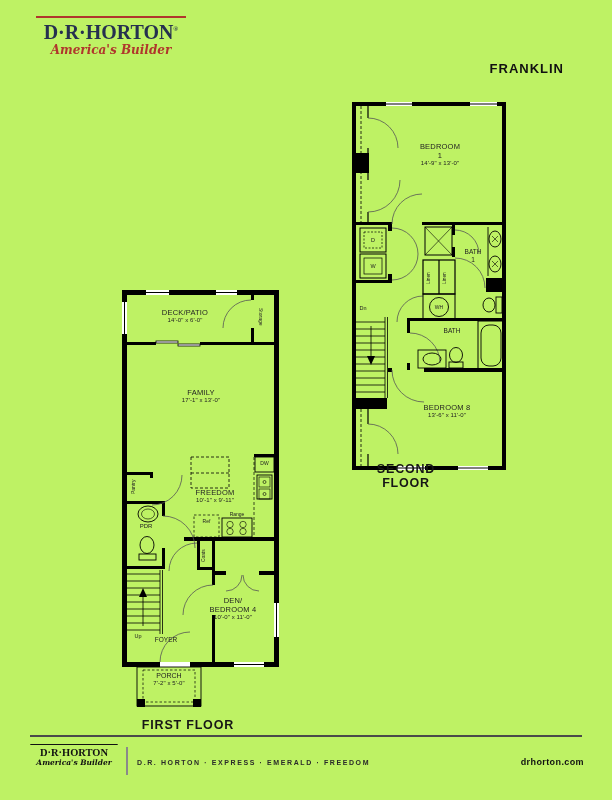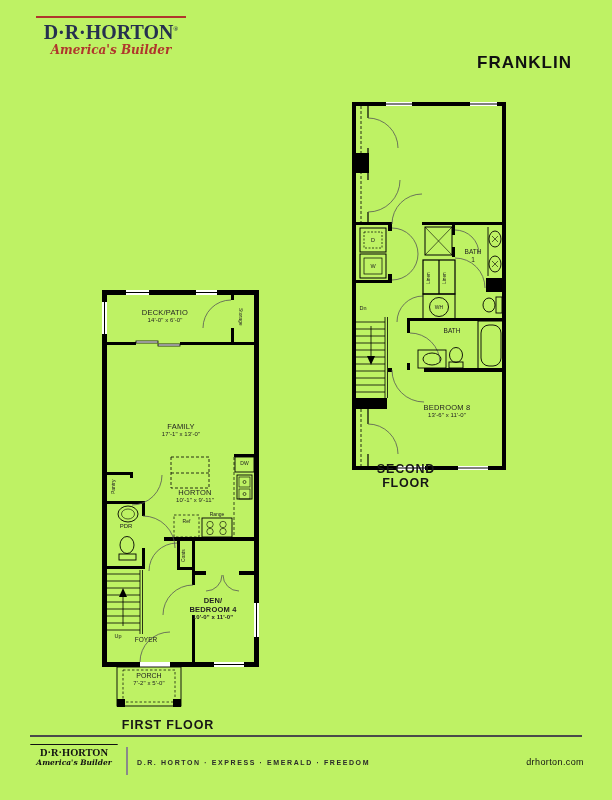--- a/index.html
+++ b/index.html
@@ -8,22 +8,22 @@
 
   
   #brand-logo{position:absolute;left:36px;top:16px;width:150px;text-align:center;}
   #logo-rule{height:2px;background:#b0362c;margin-bottom:3px;}
   #logo-name{font-family:"Liberation Serif",serif;font-weight:bold;font-size:21px;
              color:#25304f;letter-spacing:0px;transform:scaleX(.95);transform-origin:center;
              white-space:nowrap;line-height:1.05;}
   #logo-name .reg{font-size:7px;vertical-align:super;}
   #logo-tagline{font-family:"DejaVu Serif",serif;font-style:italic;font-weight:bold;
                 font-size:12px;color:#b0362c;margin-top:0px;}
-  #plan-title{position:absolute;right:40px;top:53px;font-size:17px;font-weight:bold;
-              letter-spacing:1px;color:#111;margin:0;}
+  #plan-title{position:absolute;right:40px;top:53px;font-size:13px;font-weight:bold;
+              letter-spacing:1px;color:#111;margin:8px;}
 
   
   .plan{position:absolute;}
   .plan svg{position:absolute;left:0;top:0;}
   .lbl{position:absolute;text-align:center;color:#222;line-height:1.2;white-space:nowrap;}
   .room-name{font-size:7.5px;letter-spacing:.2px;}
   .room-dims{font-size:6px;letter-spacing:.1px;}
   .tiny{font-size:5.5px;}
   .vert{writing-mode:vertical-rl;}
   .vert.flip{transform:rotate(180deg);}
@@ -34,21 +34,21 @@
   #footer-rule{position:absolute;left:30px;top:735px;width:552px;height:2px;background:#4a4a4a;}
   #footer-logo{position:absolute;left:28px;top:744px;width:92px;text-align:center;}
   #footer-logo-name{font-family:"Liberation Serif",serif;font-weight:bold;font-size:11px;
                     color:#111;border-top:1.5px solid #111;padding-top:1px;transform:scaleX(.95);
                     white-space:nowrap;}
   #footer-logo-tagline{font-family:"DejaVu Serif",serif;font-style:italic;font-weight:bold;
                        font-size:7.5px;color:#111;}
   #footer-brands{position:absolute;left:137px;top:759px;font-size:7px;font-weight:bold;
                  letter-spacing:1.6px;color:#2a2a2a;}
   #footer-divider{position:absolute;left:126px;top:747px;width:1.5px;height:28px;background:#8a8a8a;}
-  #footer-site{position:absolute;right:28px;top:757px;font-size:9px;font-weight:normal;color:#111;
+  #footer-site{position:absolute;right:28px;top:757px;font-size:9px;font-weight:bold;color:#111;
                letter-spacing:.4px;}
 </style>
 </head>
 <body>
 
 <div id="page">
 
   <div id="brand-logo">
     <div id="logo-rule"></div>
     <div id="logo-name"><span>D·R·HORTON</span><span class="reg">®</span></div>
@@ -173,39 +173,44 @@
         <line x1="4" y1="266" x2="33" y2="266"></line>
           <line x1="4" y1="273" x2="33" y2="273"></line>
         <line x1="4" y1="280" x2="33" y2="280"></line>
           <line x1="4" y1="287" x2="33" y2="287"></line>
         <line x1="4" y1="294" x2="33" y2="294"></line>
         <line x1="19" y1="228" x2="19" y2="260"></line>
         <polygon points="15,258 23,258 19,267" fill="#000" stroke="none"></polygon>
       </g>
     </svg>
 
+    <div class="lbl" style="left:38px;top:44px;width:100px;">
+      <div class="room-name">BEDROOM</div>
+      <div class="room-name">1</div>
+      <div class="room-dims">14'-9" x 13'-0"</div>
+    </div>
     <div class="lbl tiny" style="left:14px;top:139px;width:14px;">D</div>
     <div class="lbl tiny" style="left:14px;top:165px;width:14px;">W</div>
     <div class="lbl" style="left:102px;top:150px;width:38px;">
       <div style="font-size:6.5px;">BATH</div>
       <div style="font-size:6.5px;">1</div>
     </div>
     <div class="lbl vert flip" style="left:74px;top:166px;height:28px;font-size:4.8px;">Linen</div>
     <div class="lbl vert flip" style="left:90px;top:166px;height:28px;font-size:4.8px;">Linen</div>
     <div class="lbl" style="left:79px;top:206px;width:16px;font-size:5px;">WH</div>
     <div class="lbl tiny" style="left:4px;top:207px;width:14px;">Dn</div>
     <div class="lbl" style="left:81px;top:229px;width:38px;font-size:6.5px;">BATH</div>
     <div class="lbl" style="left:45px;top:305px;width:100px;">
       <div class="room-name">BEDROOM 8</div>
       <div class="room-dims">13'-6" x 11'-0"</div>
     </div>
     <div class="caption" style="left:0px;top:364px;width:108px;">SECOND FLOOR</div>
   </div>
 
-  <div class="plan" id="first-floor" style="left:102px;top:288px;width:167px;height:450px;">
+  <div class="plan" id="first-floor" style="left:122px;top:288px;width:167px;height:450px;">
     <svg width="167" height="425" viewBox="0 0 167 425">
 
       <g fill="#000">
         <rect x="0" y="2" width="157" height="5"></rect>
         <rect x="0" y="374" width="157" height="5"></rect>
         <rect x="0" y="2" width="5" height="377"></rect>
         <rect x="152" y="2" width="5" height="377"></rect>
       </g>
 
       <g stroke="#000" stroke-width="1">
@@ -309,37 +314,37 @@
         <rect x="15" y="411" width="8" height="8" fill="#000" stroke="none"></rect>
         <rect x="71" y="411" width="8" height="8" fill="#000" stroke="none"></rect>
       </g>
     </svg>
 
     <div class="lbl" style="left:13px;top:20px;width:100px;">
       <div class="room-name">DECK/PATIO</div>
       <div class="room-dims">14'-0" x 6'-0"</div>
     </div>
     <div class="lbl vert" style="left:136px;top:12px;height:34px;font-size:5px;">Storage</div>
-    <div class="lbl" style="left:29px;top:100px;width:100px;margin-top:34px;">
+    <div class="lbl" style="left:29px;top:100px;width:100px;">
       <div class="room-name">FAMILY</div>
       <div class="room-dims">17'-1" x 13'-0"</div>
     </div>
     <div class="lbl" style="left:45px;top:200px;width:96px;">
-      <div class="room-name">HORTON</div>
+      <div class="room-name">FREEDOM</div>
       <div class="room-dims">10'-1" x 9'-11"</div>
     </div>
     <div class="lbl" style="left:134px;top:172px;width:17px;font-size:5px;">DW</div>
     <div class="lbl" style="left:73px;top:230px;width:23px;font-size:5px;">Ref</div>
     <div class="lbl" style="left:99px;top:223px;width:32px;font-size:5px;">Range</div>
     <div class="lbl vert flip" style="left:8px;top:186px;height:26px;font-size:5px;">Pantry</div>
     <div class="lbl" style="left:8px;top:235px;width:32px;font-size:6px;">PDR</div>
     <div class="lbl vert flip" style="left:79px;top:257px;height:22px;font-size:4.8px;">Coats</div>
     <div class="lbl tiny" style="left:8px;top:345px;width:16px;">Up</div>
     <div class="lbl" style="left:19px;top:348px;width:50px;font-size:6.5px;">FOYER</div>
-    <div class="lbl" style="left:65px;top:308px;width:92px;font-weight:bold;">
+    <div class="lbl" style="left:65px;top:308px;width:92px;">
       <div class="room-name">DEN/</div>
       <div class="room-name">BEDROOM 4</div>
       <div class="room-dims">10'-0" x 11'-0"</div>
     </div>
     <div class="lbl" style="left:15px;top:384px;width:64px;">
       <div style="font-size:7px;">PORCH</div>
       <div class="room-dims">7'-2" x 5'-0"</div>
     </div>
     <div class="caption" style="left:0px;top:430px;width:112px;text-align:right;">FIRST FLOOR</div>
   </div>

